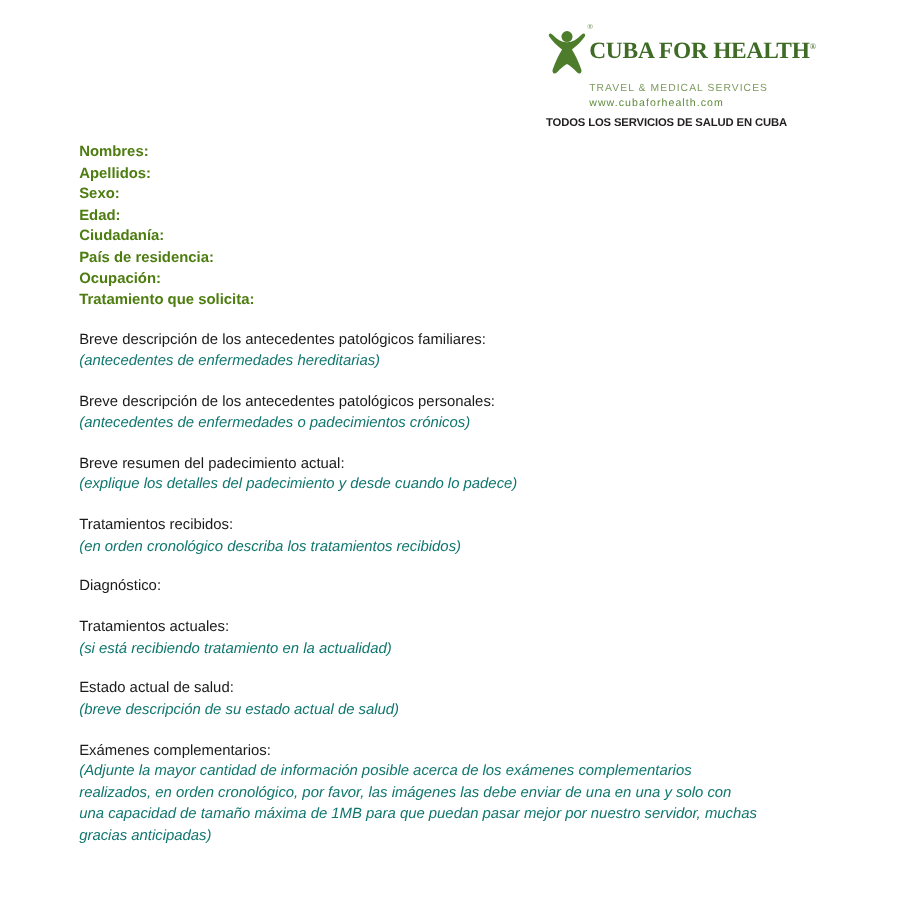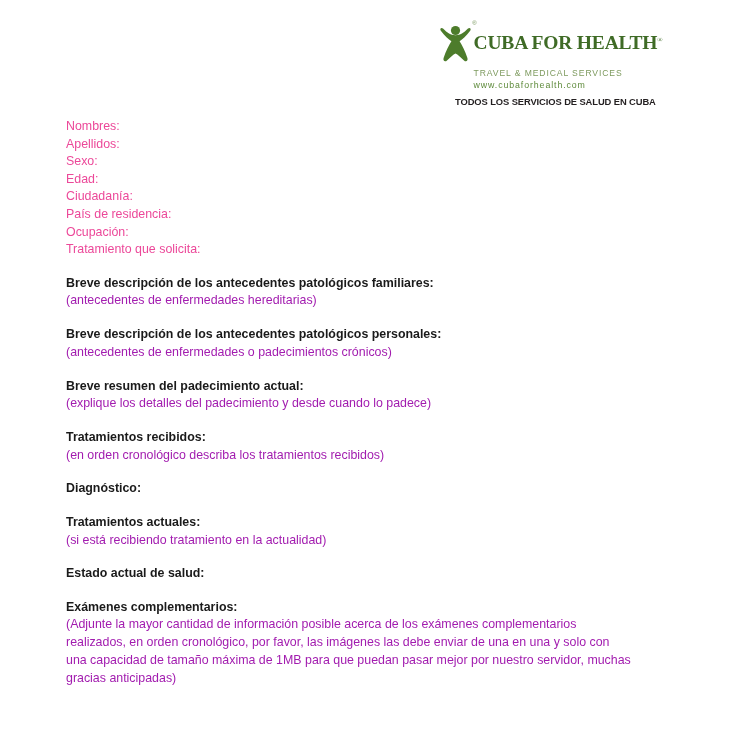--- a/index.html
+++ b/index.html
@@ -26,21 +26,20 @@
   .logo-block {
     position: absolute;
     left: 455px;
     top: 22px;
     width: 190px;
   }
   .logo-row {
     display: flex;
     align-items: flex-start;
     gap: 0;
-    justify-content: center;
   }
   .logo-mark {
     position: relative;
     width: 36px;
     height: 50px;
     flex: 0 0 36px;
   }
   .logo-mark svg {
     display: block;
   }
@@ -106,40 +105,41 @@
     left: 66px;
     top: 118px;
     width: 620px;
   }
   .field-list {
     margin: 0;
     padding: 0;
   }
   .field-line {
     font-size: 12.4px;
-    font-weight: normal;
+    font-weight: bold;
     line-height: 17.6px;
-    color: #ec4899;
+    color: #4d7c0f;
     white-space: nowrap;
   }
 
   .section {
     margin-top: 16px;
   }
   .section-heading {
     font-size: 12.4px;
-    font-weight: bold;
+    font-weight: normal;
     line-height: 17.6px;
     color: #1a1a1a;
     margin-top: 11px;
   }
   .section-note {
     font-size: 12.4px;
+    font-style: italic;
     line-height: 17.8px;
-    color: #a21caf;
+    color: #0f766e;
   }
   .section-note.block {
     white-space: normal;
     max-width: 566px;
   }
 </style>
 </head>
 <body>
 
 <div class="header">
@@ -211,20 +211,21 @@
     <div class="section-heading">Diagnóstico:</div>
   </div>
 
   <div class="section">
     <div class="section-heading">Tratamientos actuales:</div>
     <div class="section-note">(si está recibiendo tratamiento en la actualidad)</div>
   </div>
 
   <div class="section">
     <div class="section-heading">Estado actual de salud:</div>
+    <div class="section-note">(breve descripción de su estado actual de salud)</div>
   </div>
 
   <div class="section">
     <div class="section-heading">Exámenes complementarios:</div>
     <div class="section-note block">(Adjunte la mayor cantidad de información posible acerca de los exámenes complementarios realizados, en orden cronológico, por favor, las imágenes las debe enviar de una en una y solo con una capacidad de tamaño máxima de 1MB para que puedan pasar mejor por nuestro servidor, muchas gracias anticipadas)</div>
   </div>
 
 </div>
 
 </body></html>

